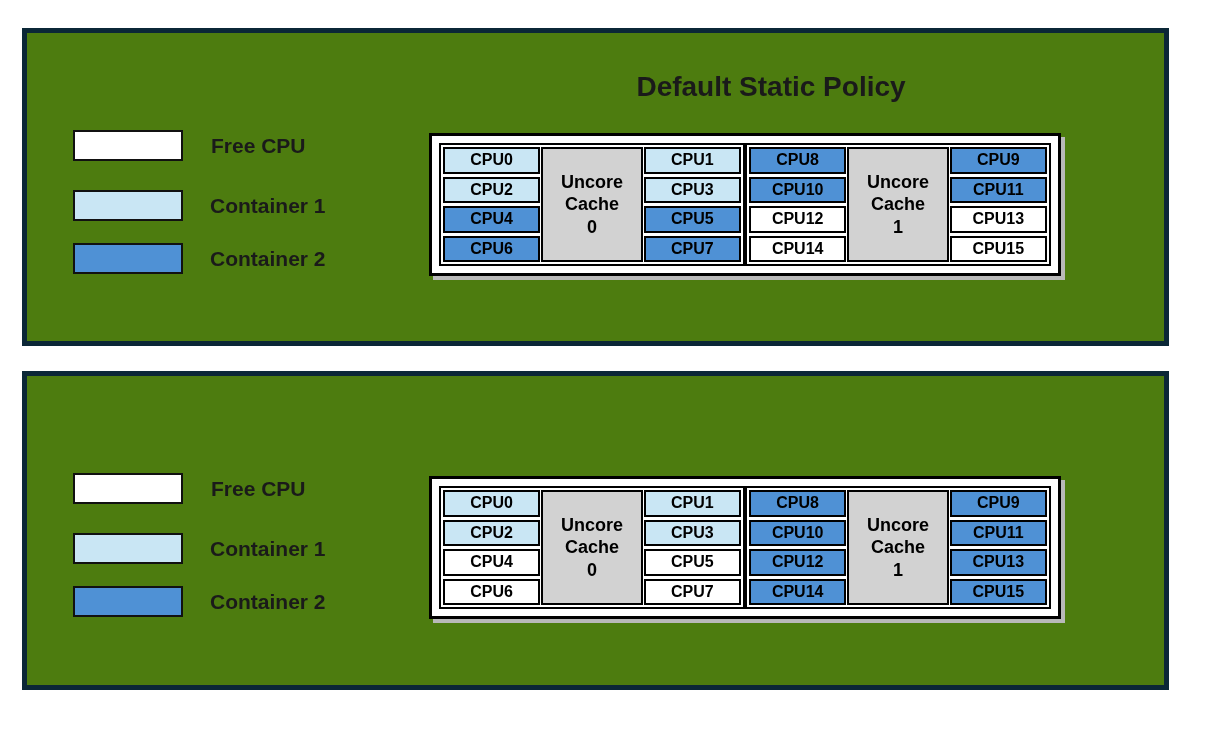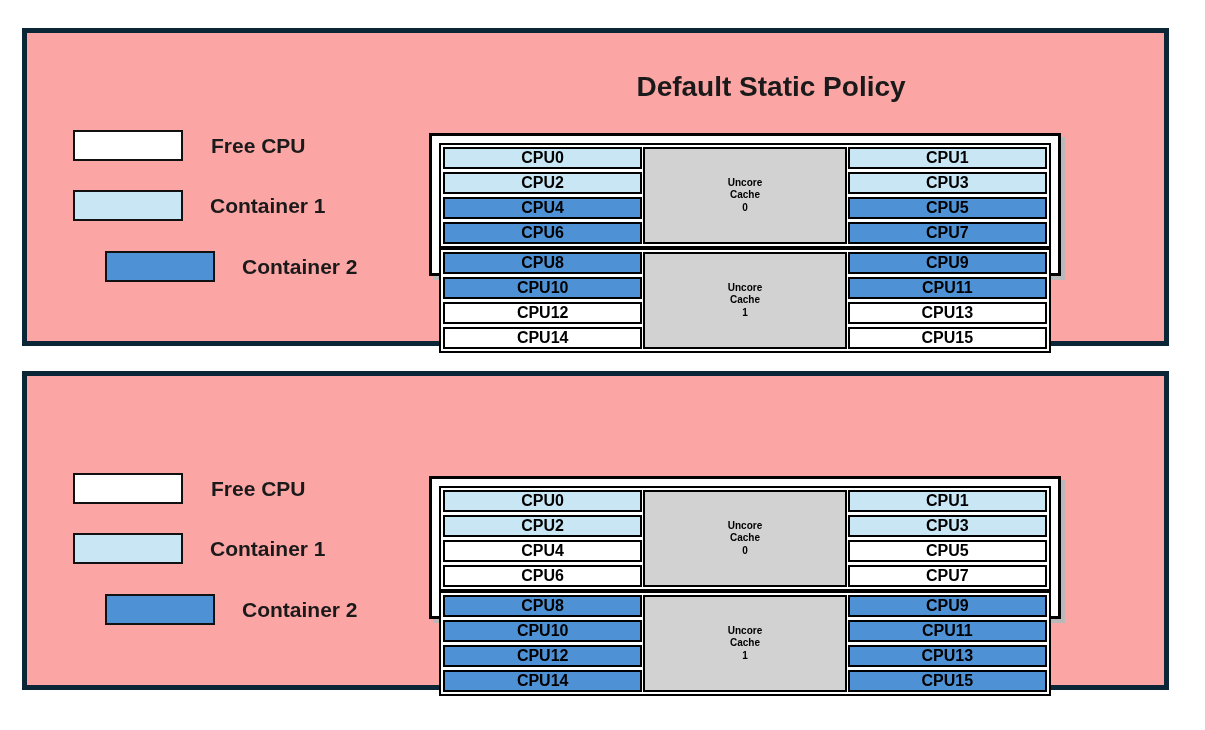--- a/index.html
+++ b/index.html
@@ -12,21 +12,21 @@
     position: relative;
     width: 1205px;
     height: 730px;
     background: #ffffff;
     overflow: hidden;
   }
   .panel {
     position: absolute;
     left: 22px;
     width: 1147px;
-    background: #fca5a5;
+    background: #4d7c0f;
     border: 5px solid #0b2737;
     box-sizing: border-box;
   }
   .panel.p1 { top: 28px;  height: 318px; }
   .panel.p2 { top: 371px; height: 319px; }
 
   .title {
     position: absolute;
     left: 402px;
     top: 39px;
@@ -41,21 +41,21 @@
 
   .legend-row {
     position: absolute;
     left: 46px;
     display: flex;
     align-items: center;
     gap: 27px;
   }
   .legend-row.r1 { top: 97px; gap: 28px; }
   .legend-row.r2 { top: 157px; }
-  .legend-row.r3 { top: 218px; margin-left: 32px; }
+  .legend-row.r3 { top: 210px; }
   .swatch {
     width: 110px;
     height: 31px;
     border: 2px solid #111111;
     box-sizing: border-box;
     flex: 0 0 auto;
   }
   .legend-label {
     font-size: 21px;
     font-weight: bold;
@@ -69,21 +69,20 @@
     top: 100px;
     width: 632px;
     height: 143px;
     background: #ffffff;
     border: 3px solid #000000;
     box-shadow: 4px 4px 0 #b9b9b9;
     box-sizing: border-box;
     padding: 7px;
     display: flex;
     gap: 0;
-    flex-direction: column;
   }
   .group {
     flex: 1 1 0;
     border: 2px solid #000000;
     box-sizing: border-box;
     background: #ffffff;
     display: flex;
     gap: 1px;
     padding: 2px;
   }
@@ -107,21 +106,21 @@
     white-space: nowrap;
   }
   .cache-box {
     flex: 1 1 0;
     border: 2px solid #000000;
     box-sizing: border-box;
     display: flex;
     align-items: center;
     justify-content: center;
     text-align: center;
-    font-size: 10px;
+    font-size: 18px;
     font-weight: bold;
     color: #000000;
     line-height: 1.25;
     white-space: pre-line;
     min-width: 0;
   }
 </style>
 </head>
 <body>
 

